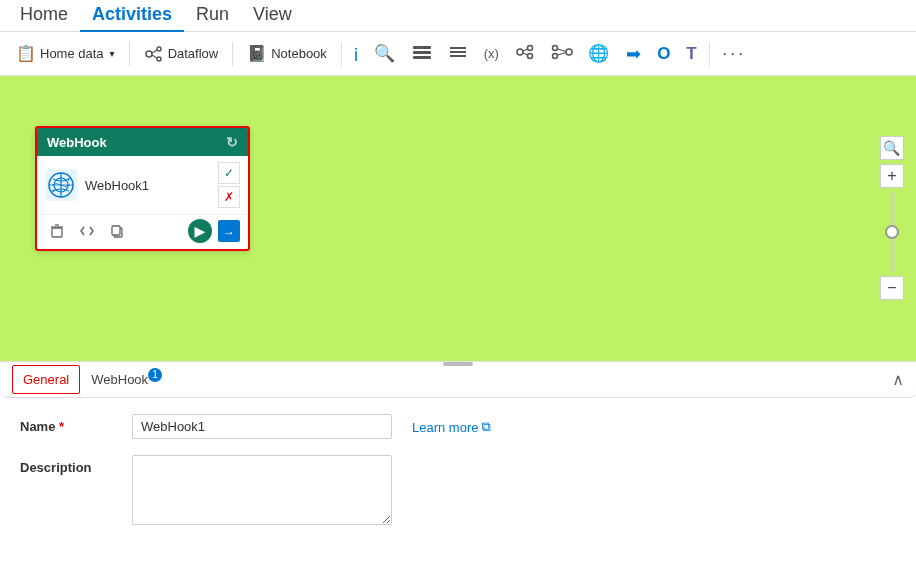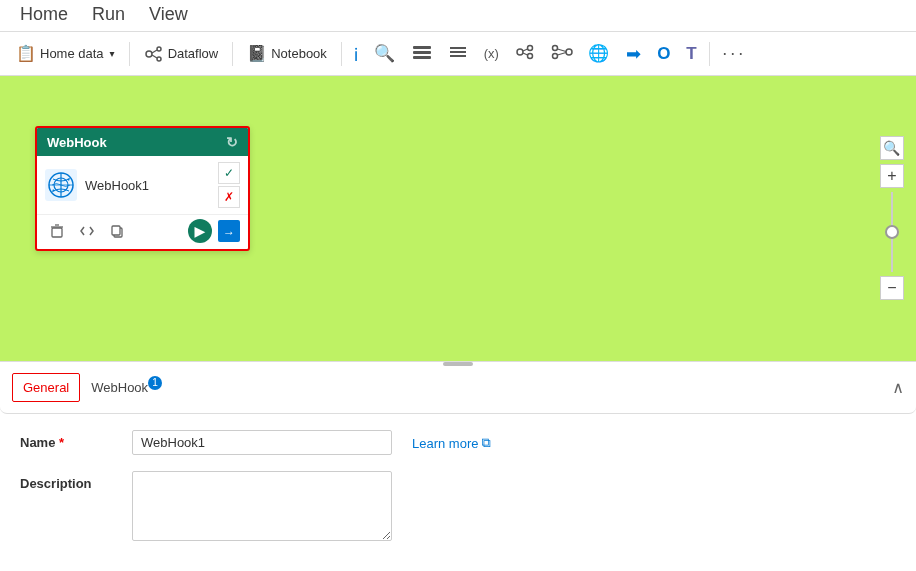--- a/index.html
+++ b/index.html
@@ -36,38 +36,39 @@
 
     
     .zoom-controls { position: absolute; right: 12px; top: 60px; display: flex; flex-direction: column; align-items: center; gap: 0; }
     .zoom-btn { width: 24px; height: 24px; background: #fff; border: 1px solid #ccc; display: flex; align-items: center; justify-content: center; cursor: pointer; font-size: 16px; color: #444; }
     .zoom-slider-track { width: 2px; height: 80px; background: #ccc; position: relative; margin: 4px 0; }
     .zoom-slider-thumb { width: 14px; height: 14px; background: #fff; border: 2px solid #999; border-radius: 50%; position: absolute; left: -6px; top: 50%; transform: translateY(-50%); cursor: pointer; }
     .zoom-search { width: 24px; height: 24px; background: #fff; border: 1px solid #ccc; display: flex; align-items: center; justify-content: center; cursor: pointer; font-size: 14px; color: #444; margin-bottom: 4px; }
 
     
     .bottom-panel { background: #fff; border-top: 1px solid #ddd; height: 210px; display: flex; flex-direction: column; }
-    .bottom-tabs { display: flex; align-items: center; border-bottom: 1px solid #ddd; padding: 0 12px; height: 52px; position: relative; border-radius: 7px; }
+    .bottom-tabs { display: flex; align-items: center; border-bottom: 1px solid #ddd; padding: 0 12px; height: 36px; position: relative; border-radius: 7px; }
     .bottom-tab { padding: 6px 10px; cursor: pointer; font-size: 13px; color: #444; border: 1px solid transparent; position: relative; }
     .bottom-tab.active { border: 1px solid #e00; color: #e00; border-radius: 2px; }
     .bottom-tab .badge { position: absolute; top: 2px; right: -4px; background: #0078d4; color: #fff; font-size: 10px; border-radius: 8px; padding: 0 4px; min-width: 14px; text-align: center; line-height: 14px; }
     .collapse-btn { margin-left: auto; cursor: pointer; color: #666; font-size: 16px; }
     .bottom-content { padding: 16px 20px; flex: 1; overflow-y: auto; }
     .form-row { display: flex; align-items: flex-start; margin-bottom: 16px; gap: 12px; }
     .form-label { width: 100px; font-size: 13px; color: #333; padding-top: 5px; font-weight: bold; }
     .form-label.required::after { content: ' *'; color: #e00; }
     .form-input { width: 260px; padding: 4px 8px; border: 1px solid #ccc; border-radius: 2px; font-size: 13px; color: #333; outline: none; }
     .form-textarea { width: 260px; height: 70px; padding: 4px 8px; border: 1px solid #ccc; border-radius: 2px; font-size: 13px; resize: vertical; outline: none; }
     .learn-more { color: #0078d4; font-size: 13px; text-decoration: none; cursor: pointer; margin-left: 8px; display: flex; align-items: flex-end; gap: 3px; white-space: nowrap; padding-top: 5px; }
   </style>
 </head>
 <body>
 
 <div class="nav-tabs">
   <div class="nav-tab">Home</div>
+  <div class="nav-tab active">Activities</div>
   <div class="nav-tab">Run</div>
   <div class="nav-tab">View</div>
 </div>
 
 <div class="toolbar">
   <div class="toolbar-item">
     <span class="toolbar-icon">📋</span>
     <span>Home data</span>
     <span class="chevron">▾</span>
   </div>

